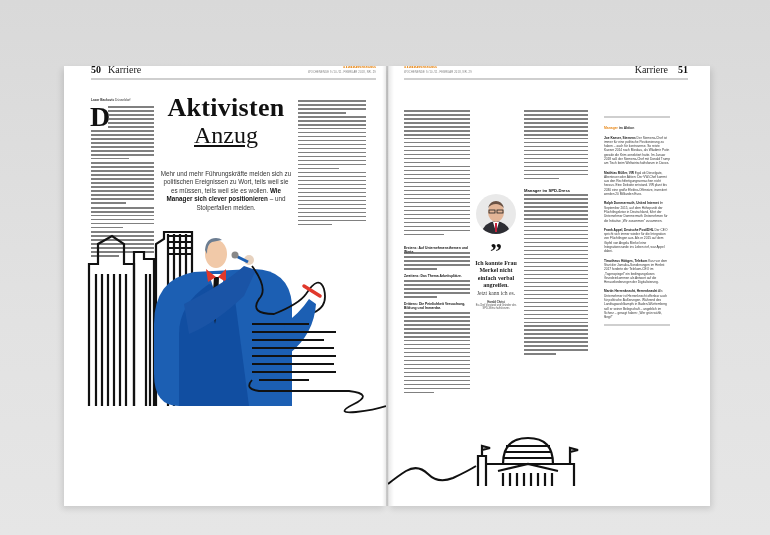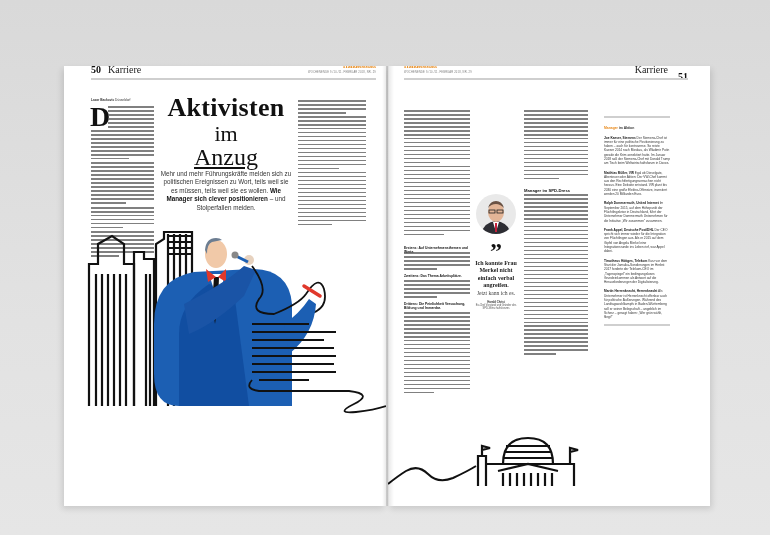--- a/index.html
+++ b/index.html
@@ -101,21 +101,20 @@
         <div></div>
         <div></div>
         <div></div>
         <div></div>
         <div></div>
         <div style="width:45%"></div>
     </div>
 
     <div class="headline" style="left:97px;top:27px;width:130px;">
       <div class="hl1">Aktivisten</div>
-      <div class="hl2">im</div>
       <div class="hl3">Anzug</div>
     </div>
 
     <div class="deck" style="left:96px;top:104px;width:132px;">
       <span>Mehr und mehr Führungskräfte melden sich zu politischen Ereignissen zu Wort, teils weil sie es müssen,</span>
       <span>teils weil sie es wollen.</span>
       <b>Wie Manager sich clever positionieren</b>
       <span>– und Stolperfallen meiden.</span>
     </div>
 
@@ -202,21 +201,21 @@
   </div>
 
   <div class="gutter"></div>
 
   <div class="page page-right">
 
     <div class="hdr">
       <span class="brand" style="left:16px;top:-3px;">Handelsblatt</span>
       <span class="dateline" style="left:16px;top:5px;">WOCHENENDE 9./10./11. FEBRUAR 2018, NR. 29</span>
       <span class="section" style="right:42px;top:-2px;">Karriere</span>
-      <span class="pnum" style="right:22px;top:-2px;font-size:10px;margin-top:7px;">51</span>
+      <span class="pnum" style="right:22px;top:-2px;font-size:10px;">51</span>
       <div class="rule" style="left:16px;right:22px;top:12px;"></div>
     </div>
 
     <div class="textlines" style="left:16px;top:44px;width:66px;">
       <div></div>
         <div></div>
         <div></div>
         <div></div>
         <div></div>
         <div></div>

